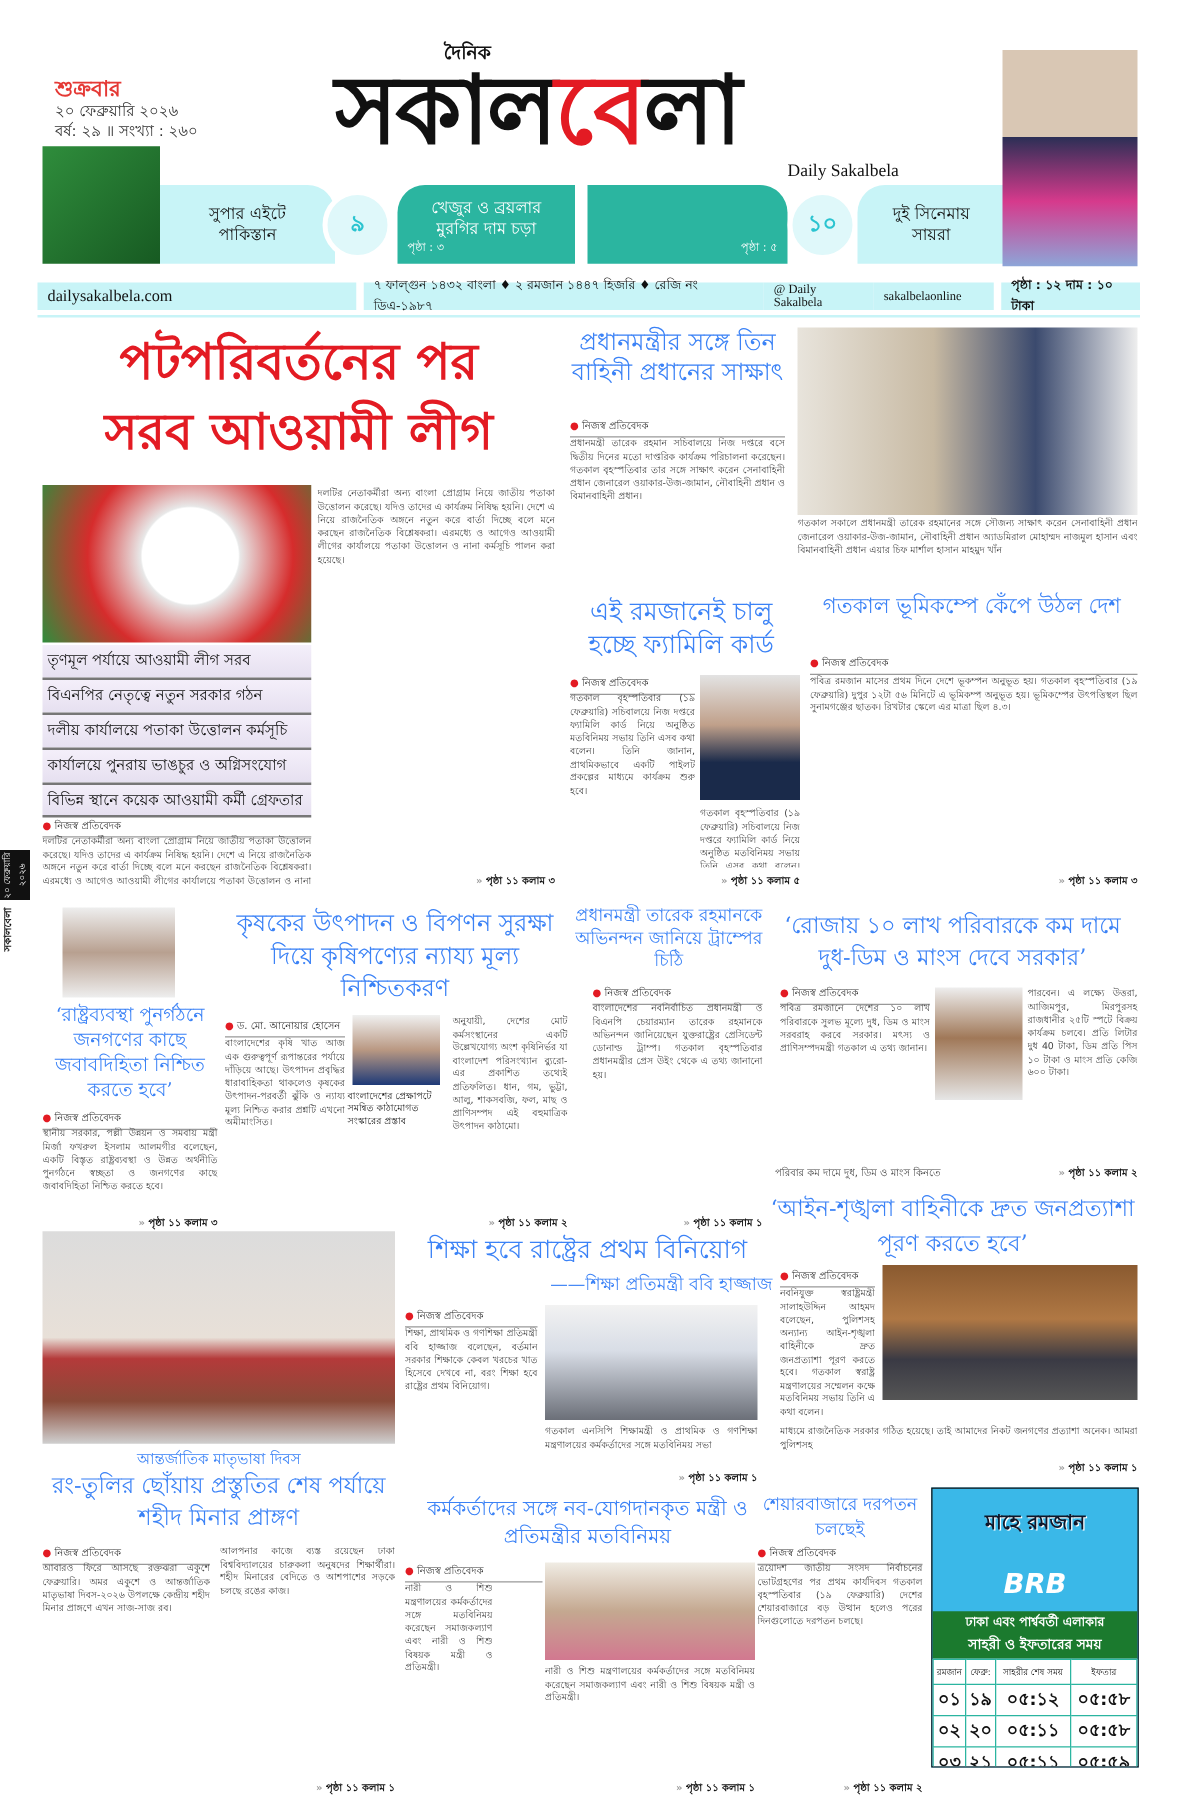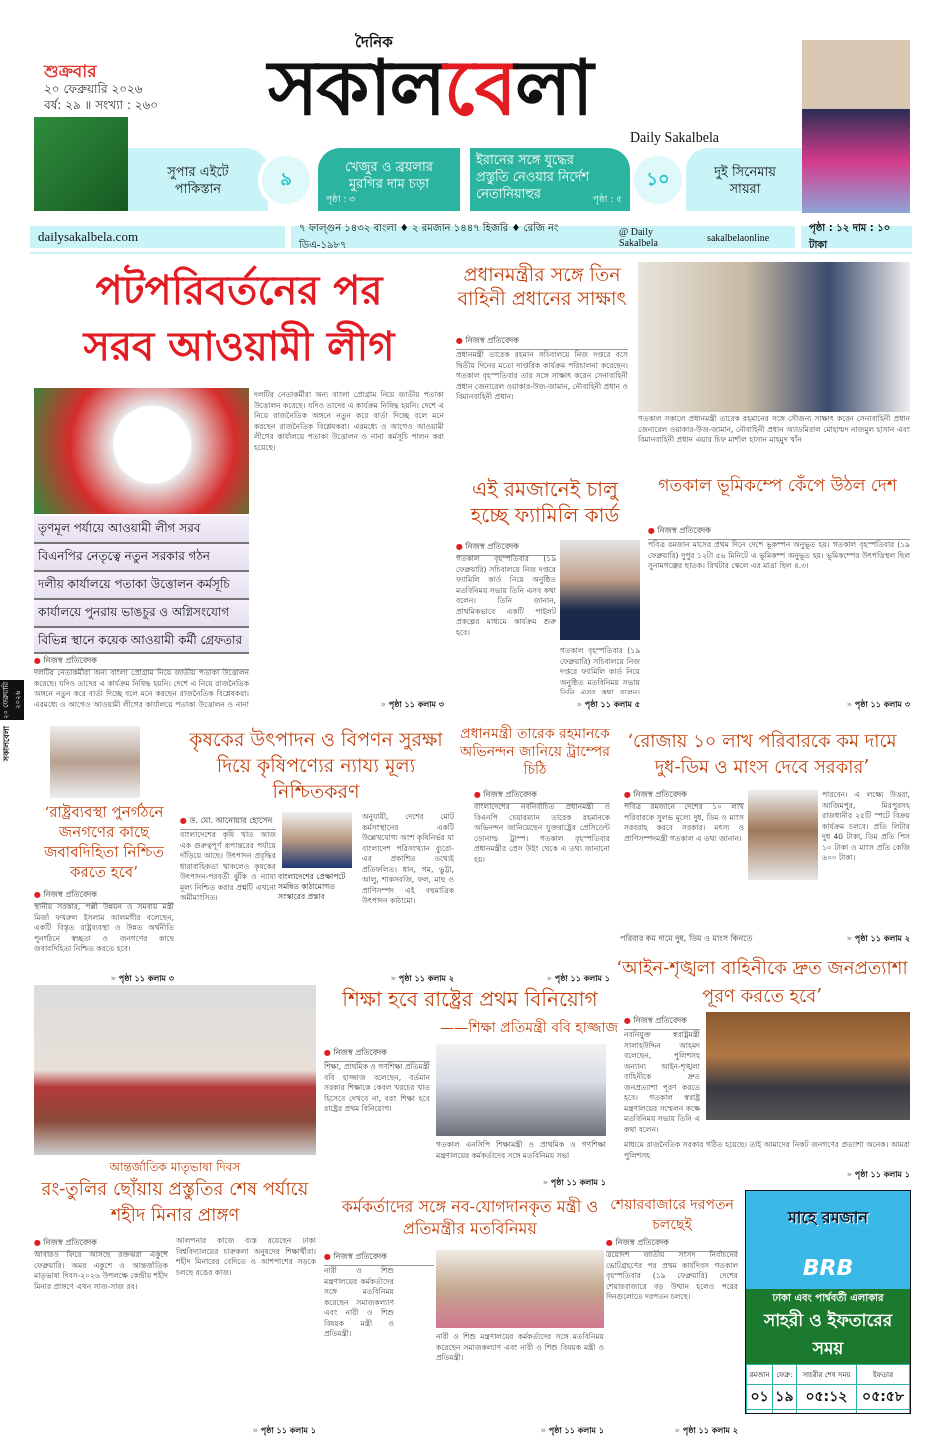--- a/index.html
+++ b/index.html
@@ -13,21 +13,21 @@
 .mast{left:268px;top:42px;width:460px;height:92px;font-family:"DejaVu Serif",serif;font-size:76px;font-weight:bold;line-height:92px;letter-spacing:-2px;white-space:nowrap}
 .mast .red{color:#e31b23}
 .daily-en{left:630px;top:130px;font-family:"Liberation Serif",serif;font-size:14px}
 .photo{background:#3a7d3a}
 .teaser{display:flex;align-items:center;justify-content:center;text-align:center;font-size:13px;line-height:17px}
 .circle{border-radius:50%;background:#dff8fa;border:4px solid #fff;display:flex;align-items:center;justify-content:center;color:#2bc4d0;font-size:18px;font-weight:bold}
 .pg{font-size:9px;position:absolute;bottom:3px}
 .strip{top:226px;left:30px;width:882px;height:22px;display:flex;align-items:center;font-size:10px}
 .strip div{height:22px;display:flex;align-items:center;padding:0 8px}
 .head-red{color:#e31b23;font-family:"DejaVu Serif",serif;font-weight:bold;text-align:center}
-.hl{font-family:"DejaVu Serif",serif;text-align:center;color:#c2410c}
+.hl{font-family:"DejaVu Serif",serif;text-align:center;color:#3b82f6}
 .byline{font-size:8px;color:#333;border-bottom:1px solid #999;padding-bottom:2px}
 .byline:before{content:"● ";color:#e31b23}
 .body{font-size:7.5px;line-height:10.5px;color:#444;text-align:justify;overflow:hidden}
 .img{background:#b9c5cf}
 .cont{font-size:8px;font-weight:bold;text-align:right}
 .cont:before{content:"» ";color:#999}
 .bullets div{border-bottom:2px solid #777;background:linear-gradient(#f4effa,#e6e0f0);font-size:12px;padding:3px 4px}
 .ad-table{border-collapse:collapse;width:100%;background:#fff}
 .ad-table td,.ad-table th{border:1px solid #2bb5a0;text-align:center}
 .ad-table th{font-size:7px;font-weight:normal;height:20px}
@@ -47,21 +47,20 @@
 <div class="abs photo" style="left:34px;top:117px;width:94px;height:94px;background:linear-gradient(135deg,#2f8d3c,#175a22)"></div>
 <div class="abs lcyan teaser" style="left:128px;top:148px;width:140px;height:63px;border-radius:0 22px 0 0">
     <span style="width:80px">সুপার এইটে পাকিস্তান</span>
   </div>
 <div class="abs circle" style="left:258px;top:152px;width:56px;height:56px">৯</div>
 <div class="abs teal teaser" style="left:318px;top:148px;width:142px;height:63px;border-radius:22px 0 0 0;color:#fff">
     <span style="width:120px;margin-top:-10px">খেজুর ও ব্রয়লার মুরগির দাম চড়া</span>
     <span class="pg" style="left:8px">পৃষ্ঠা : ৩</span>
   </div>
 <div class="abs teal teaser" style="left:470px;top:148px;width:160px;height:63px;border-radius:0 22px 0 0;color:#fff;justify-content:flex-start;text-align:left;padding-left:6px">
-    <span style="width:120px;margin-top:-6px">ইরানের সঙ্গে যুদ্ধের প্রস্তুতি নেওয়ার নির্দেশ নেতানিয়াহুর</span>
     <span class="pg" style="right:8px">পৃষ্ঠা : ৫</span>
   </div>
 <div class="abs circle" style="left:630px;top:152px;width:56px;height:56px">১০</div>
 <div class="abs lcyan teaser" style="left:686px;top:148px;width:118px;height:63px;border-radius:22px 0 0 0">
     <span style="width:80px">দুই সিনেমায় সায়রা</span>
   </div>
 <div class="abs" style="left:802px;top:40px;width:108px;height:173px;background:linear-gradient(180deg,#d9c7b4 0%,#d9c7b4 40%,#2a2f55 40%,#d63a8c 70%,#8da5d8 100%)"></div>
 
 <div class="abs strip">
   <div class="lcyan" style="width:255px;font-family:'Liberation Serif',serif;font-size:13px">dailysakalbela.com</div>
@@ -174,21 +173,21 @@
 <div class="abs hl" style="left:606px;top:1194px;width:132px;font-size:14px;line-height:20px">শেয়ারবাজারে দরপতন চলছেই</div>
 <div class="abs byline" style="left:606px;top:1236px;width:132px">নিজস্ব প্রতিবেদক</div>
 <div class="abs body" style="left:606px;top:1250px;width:132px;height:168px">ত্রয়োদশ জাতীয় সংসদ নির্বাচনের ভোটগ্রহণের পর প্রথম কার্যদিবস গতকাল বৃহস্পতিবার (১৯ ফেব্রুয়ারি) দেশের শেয়ারবাজারে বড় উত্থান হলেও পরের দিনগুলোতে দরপতন চলছে।</div>
 <div class="abs cont" style="left:606px;top:1424px;width:132px">পৃষ্ঠা ১১ কলাম ২</div>
 
 <div class="abs" style="left:745px;top:1190px;width:166px;height:224px;border:1px solid #111;background:#3ab8e8;overflow:hidden">
   <div style="height:54px;display:flex;align-items:center;justify-content:center;color:#0f172a;font-size:16px;font-weight:bold;text-shadow:1px 1px 0 #fff">মাহে রমজান</div>
   <div style="height:44px;display:flex;align-items:center;justify-content:center;color:#fff;font-size:22px;font-weight:bold;font-style:italic">BRB</div>
   <div style="background:#1b7a2e;color:#fff;text-align:center;font-weight:bold;padding:1px 0">
     <div style="font-size:10px">ঢাকা এবং পার্শ্ববর্তী এলাকার</div>
-    <div style="font-size:17px">সাহরী ও ইফতারের সময়</div>
+    <div style="font-size:11px">সাহরী ও ইফতারের সময়</div>
   </div>
   <table class="ad-table">
     <tbody>
         <tr>
           <th>রমজান</th>
           <th>ফেব্রু:</th>
           <th>সাহরীর শেষ সময়</th>
           <th>ইফতার</th>
         </tr>
     <tr>

